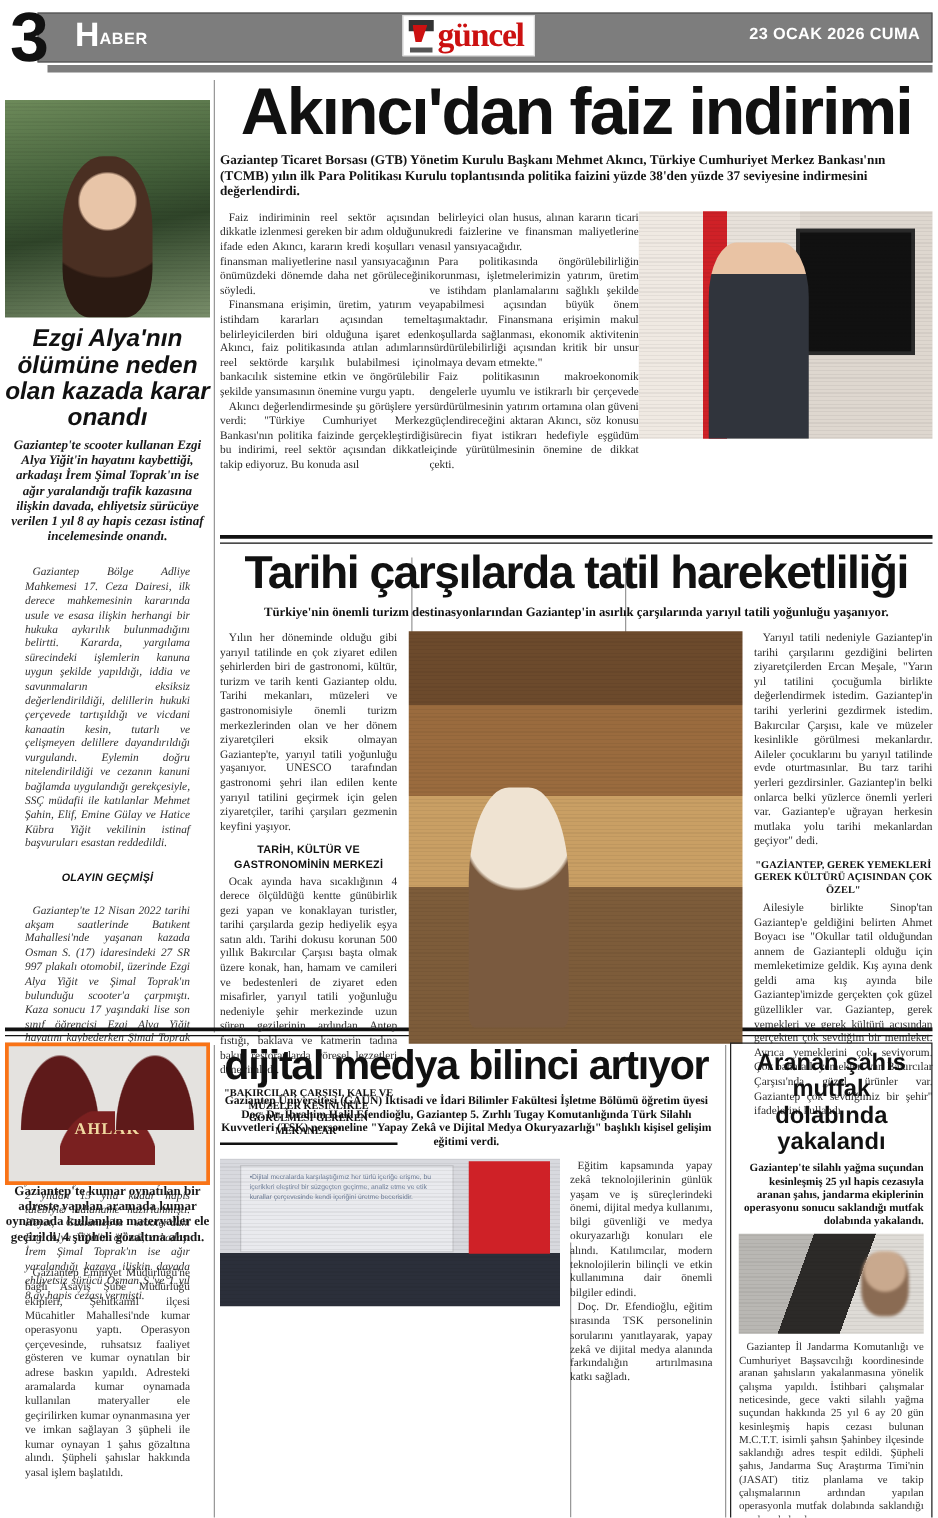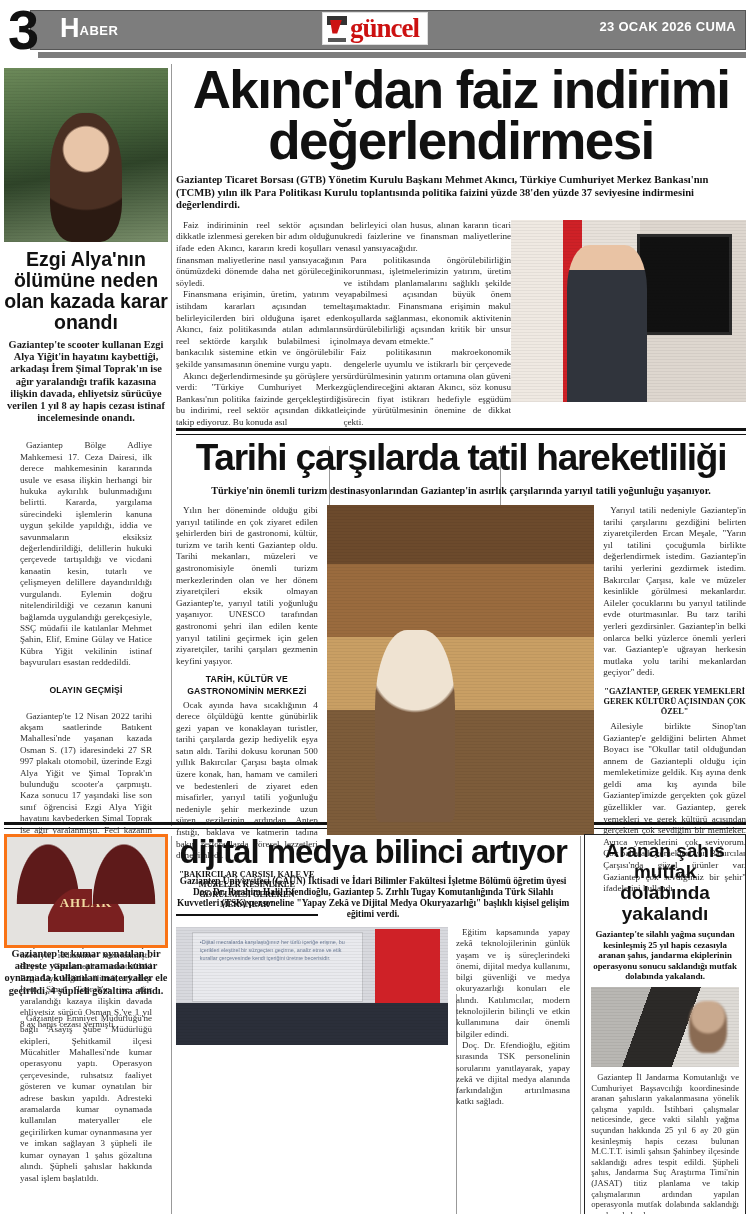--- a/index.html
+++ b/index.html
@@ -37,21 +37,21 @@
   
   .rule{background:#111;}
   .hl{font-family:"Liberation Sans",sans-serif;font-weight:bold;}
   .body-txt{font-size:9.1px;line-height:11.6px;text-align:justify;color:#2a2a2a;}
   .body-txt p{margin:0;text-indent:7px;}
 
   
   .content{position:absolute;left:4px;top:58px;right:4px;bottom:4px;}
 
   
-  .left-rail{position:absolute;left:0;top:4px;width:164px;}
+  .left-rail{position:absolute;left:0;top:16px;width:164px;font-style:italic;}
   .left-rail2{position:absolute;left:0;top:770px;width:164px;}
   .photo{background:#d9d9d9;position:relative;overflow:hidden;}
 
   .lr-head{font-family:"Liberation Sans",sans-serif;font-weight:bold;font-size:19.5px;
            line-height:21px;text-align:center;margin:7px 0 6px;color:#111;}
   .lr-lead{font-family:"Liberation Serif",serif;font-weight:bold;font-size:10.4px;line-height:12.2px;
            text-align:center;color:#1a1a1a;margin-bottom:6px;}
   .lr-body{font-size:9.1px;line-height:11.4px;text-align:justify;color:#303030;}
   .lr-body p{margin:16px;text-indent:6px;}
   .subhead{font-family:"Liberation Sans",sans-serif;font-weight:bold;font-size:8.6px;
@@ -93,21 +93,21 @@
             text-align:center;margin-top:7px;}
   .tsk-cols{display:flex;gap:8px;margin-top:7px;}
   .tsk-photo{width:272px;height:118px;}
   .tsk-side{width:114px;font-size:9px;line-height:11.3px;text-align:justify;color:#303030;}
   .tsk-side p{margin:0;text-indent:6px;}
 
   .aranan{width:164px;margin-left:14px;border:1px solid #222;padding:5px 6px;box-sizing:border-box;}
   .ar-head{font-family:"Liberation Sans",sans-serif;font-weight:bold;font-size:19px;line-height:21px;
            text-align:center;color:#111;}
   .ar-lead{font-family:"Liberation Serif",serif;font-weight:bold;font-size:8.9px;line-height:10.6px;
-           text-align:center;margin-top:5px;}
+           text-align:right;margin-top:5px;}
   .ar-photo{width:100%;height:80px;margin-top:5px;}
   .ar-body{font-size:8.7px;line-height:10.6px;text-align:justify;margin-top:5px;color:#303030;}
   .ar-body p{margin:0;text-indent:6px;}
 
   
   .ph-portrait{background:linear-gradient(170deg,#6d8a5a 0%,#44603a 38%,#2f4429 58%,#7a8f6b 100%);}
   .ph-portrait::after{content:"";position:absolute;left:28%;top:26%;width:44%;height:74%;
     border-radius:45% 45% 30% 30%;background:radial-gradient(circle at 50% 28%,#e8c5a8 0 22%,#4a2f22 24% 60%,#2b1a12 62% 100%);}
   .ph-akinci{background:linear-gradient(90deg,#efe9e2 0 22%,#cf2127 22% 30%,#e7e1da 30% 55%,#ded7cf 55% 100%);}
   .ph-akinci::before{content:"";position:absolute;right:6%;top:8%;width:38%;height:52%;background:#111;border:3px solid #2a2a2a;}
@@ -192,21 +192,20 @@
         <div class="ahlak-mid">AHLAK</div>
       </div>
       <div class="lr-lead">Gaziantep'te kumar oynatılan bir adreste yapılan aramada kumar oynamada kullanılan materyaller ele geçirildi, 4 şüpheli gözaltına alındı.</div>
       <div class="lr-body">
         <p>Gaziantep Emniyet Müdürlüğü'ne bağlı Asayiş Şube Müdürlüğü ekipleri, Şehitkamil ilçesi Mücahitler Mahallesi'nde kumar operasyonu yaptı. Operasyon çerçevesinde, ruhsatsız faaliyet gösteren ve kumar oynatılan bir adrese baskın yapıldı. Adresteki aramalarda kumar oynamada kullanılan materyaller ele geçirilirken kumar oynanmasına yer ve imkan sağlayan 3 şüpheli ile kumar oynayan 1 şahıs gözaltına alındı. Şüpheli şahıslar hakkında yasal işlem başlatıldı.</p>
       </div>
     </div>
 
     <div class="main-top">
       <div class="mt-head">Akıncı'dan faiz indirimi</div>
-      <div class="mt-head">değerlendirmesi</div>
       <div class="mt-lead">Gaziantep Ticaret Borsası (GTB) Yönetim Kurulu Başkanı Mehmet Akıncı, Türkiye Cumhuriyet Merkez Bankası'nın (TCMB) yılın ilk Para Politikası Kurulu toplantısında politika faizini yüzde 38'den yüzde 37 seviyesine indirmesini değerlendirdi.</div>
       <div class="mt-cols">
         <div class="mt-col body-txt">
           <p>Faiz indiriminin reel sektör açısından dikkatle izlenmesi gereken bir adım olduğunu ifade eden Akıncı, kararın kredi koşulları ve finansman maliyetlerine nasıl yansıyacağının önümüzdeki dönemde daha net görüleceğini söyledi.</p>
           <p>Finansmana erişimin, üretim, yatırım ve istihdam kararları açısından temel belirleyicilerden biri olduğuna işaret eden Akıncı, faiz politikasında atılan adımların reel sektörde karşılık bulabilmesi için bankacılık sistemine etkin ve öngörülebilir şekilde yansımasının önemine vurgu yaptı.</p>
           <p>Akıncı değerlendirmesinde şu görüşlere yer verdi: "Türkiye Cumhuriyet Merkez Bankası'nın politika faizinde gerçekleştirdiği bu indirimi, reel sektör açısından dikkatle takip ediyoruz. Bu konuda asıl</p>
         </div>
         <div class="mt-col body-txt">
           <p>belirleyici olan husus, alınan kararın ticari kredi faizlerine ve finansman maliyetlerine nasıl yansıyacağıdır.</p>
           <p>Para politikasında öngörülebilirliğin korunması, işletmelerimizin yatırım,   üretim ve istihdam planlamalarını sağlıklı şekilde yapabilmesi açısından büyük önem taşımaktadır. Finansmana erişimin makul koşullarda sağlanması, ekonomik aktivitenin sürdürülebilirliği açısından kritik bir unsur olmaya devam etmekte."</p>

